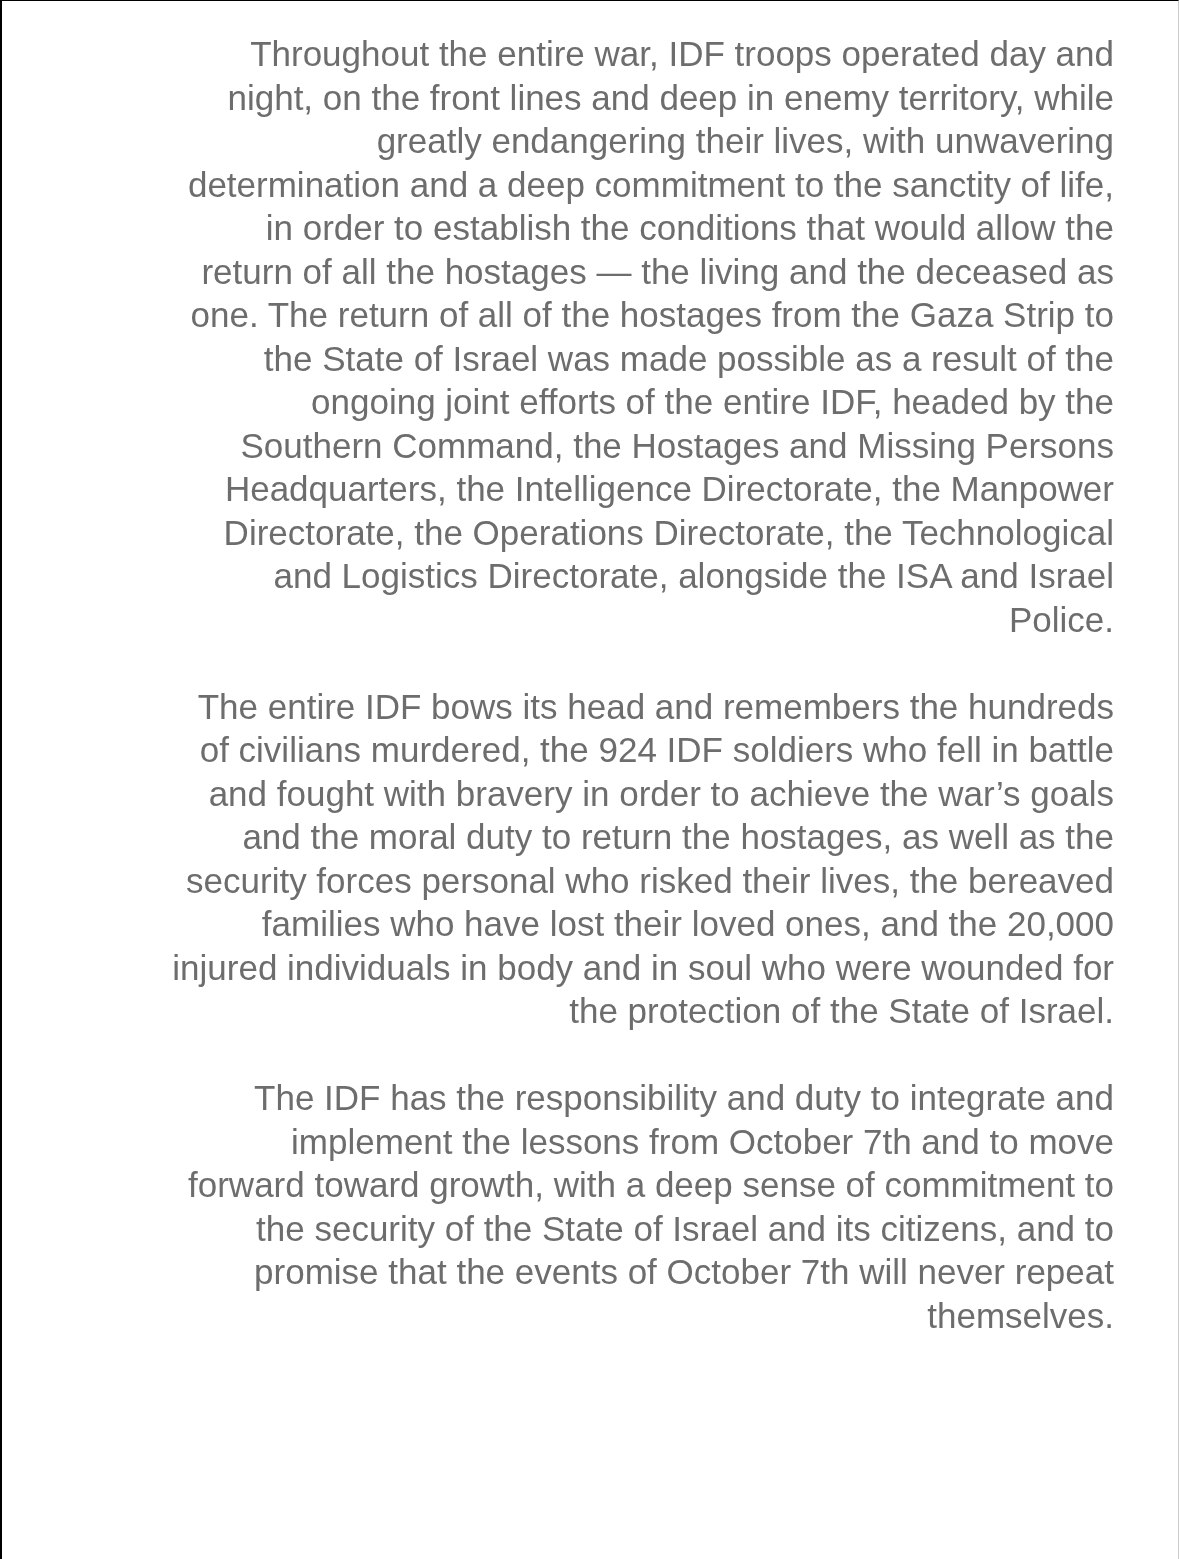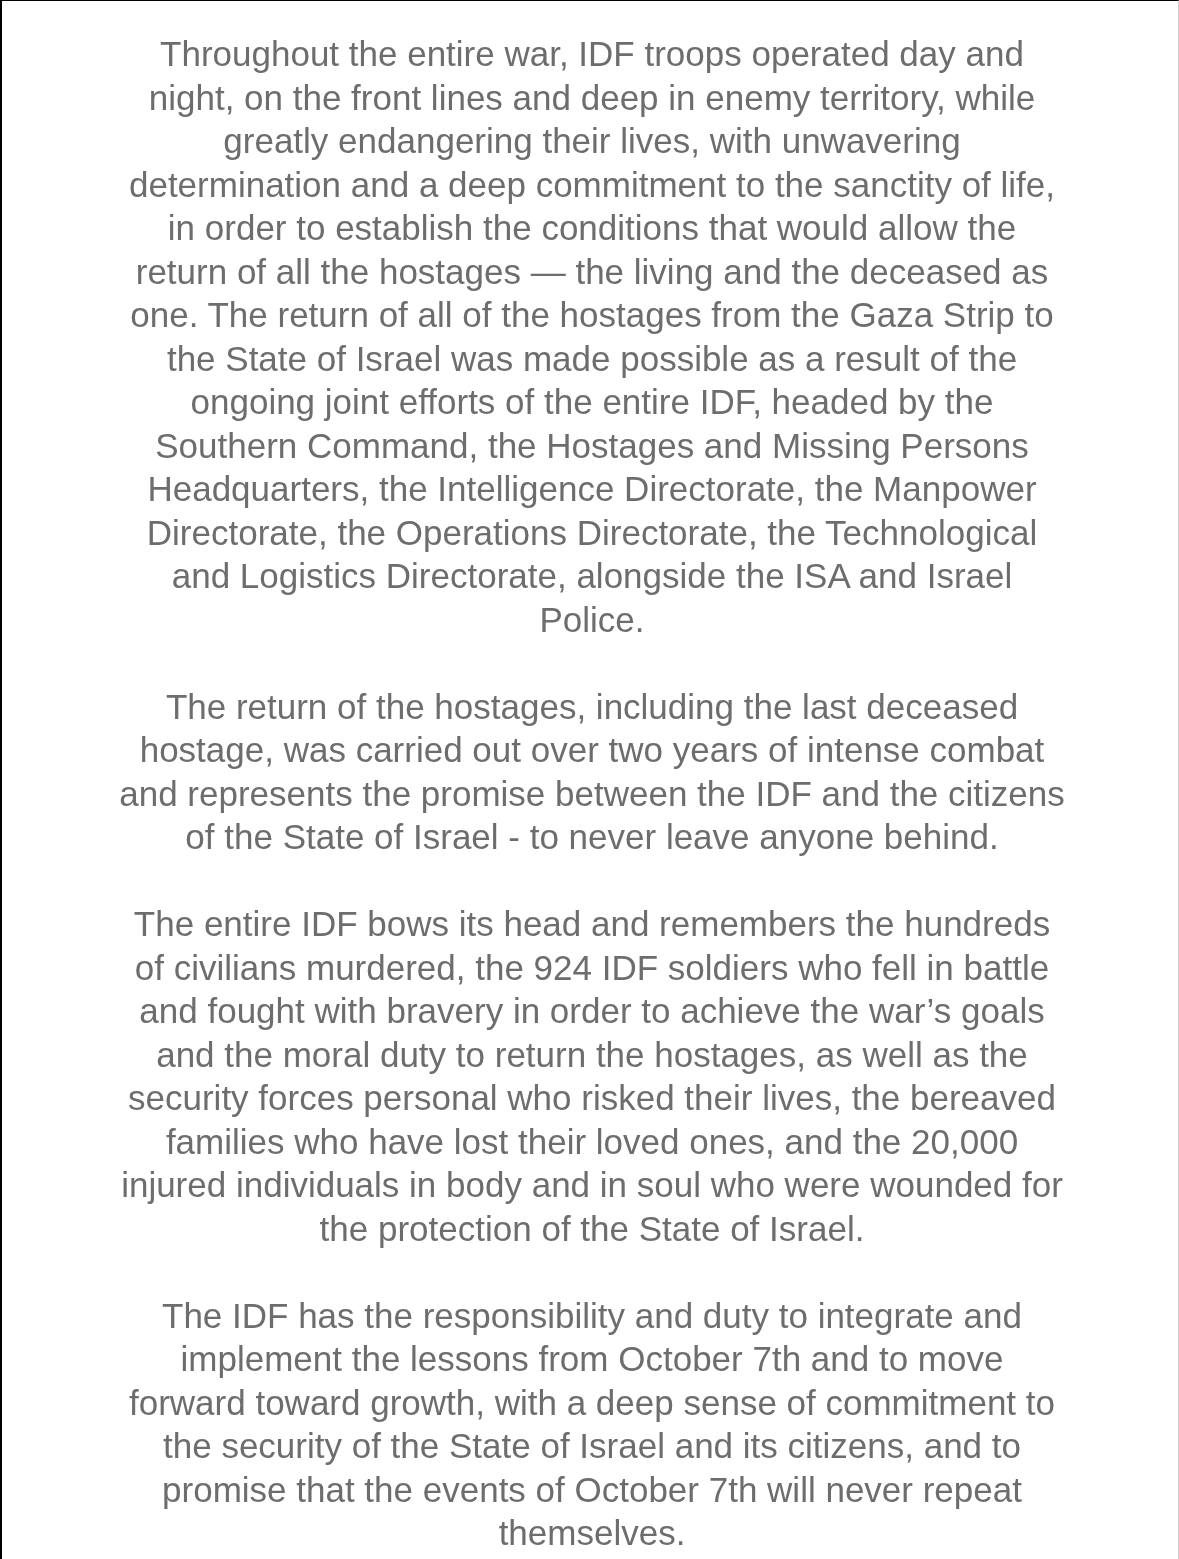--- a/index.html
+++ b/index.html
@@ -23,21 +23,21 @@
     padding: 31px 64px 0 68px;
     font-family: "Liberation Sans", sans-serif;
     font-size: 35px;
     line-height: 43.5px;
     letter-spacing: 0px;
     color: #6d6d6d;
   }
   .para {
     margin: 0 0 43.5px 0;
     white-space: pre-line;
-    text-align: center;
+    text-align: right;
   }
 </style>
 </head>
 <body>
 
 <div class="page">
   <div class="text-block">
     <p class="para">Throughout the entire war, IDF troops operated day and
 night, on the front lines and deep in enemy territory, while
 greatly endangering their lives, with unwavering
@@ -45,24 +45,20 @@
 in order to establish the conditions that would allow the
 return of all the hostages — the living and the deceased as
 one. The return of all of the hostages from the Gaza Strip to
 the State of Israel was made possible as a result of the
 ongoing joint efforts of the entire IDF, headed by the
 Southern Command, the Hostages and Missing Persons
 Headquarters, the Intelligence Directorate, the Manpower
 Directorate, the Operations Directorate, the Technological
 and Logistics Directorate, alongside the ISA and Israel
 Police.</p>
-    <p class="para">The return of the hostages, including the last deceased
-hostage, was carried out over two years of intense combat
-and represents the promise between the IDF and the citizens
-of the State of Israel - to never leave anyone behind.</p>
     <p class="para">The entire IDF bows its head and remembers the hundreds
 of civilians murdered, the 924 IDF soldiers who fell in battle
 and fought with bravery in order to achieve the war’s goals
 and the moral duty to return the hostages, as well as the
 security forces personal who risked their lives, the bereaved
 families who have lost their loved ones, and the 20,000
 injured individuals in body and in soul who were wounded for
 the protection of the State of Israel.</p>
     <p class="para">The IDF has the responsibility and duty to integrate and
 implement the lessons from October 7th and to move

